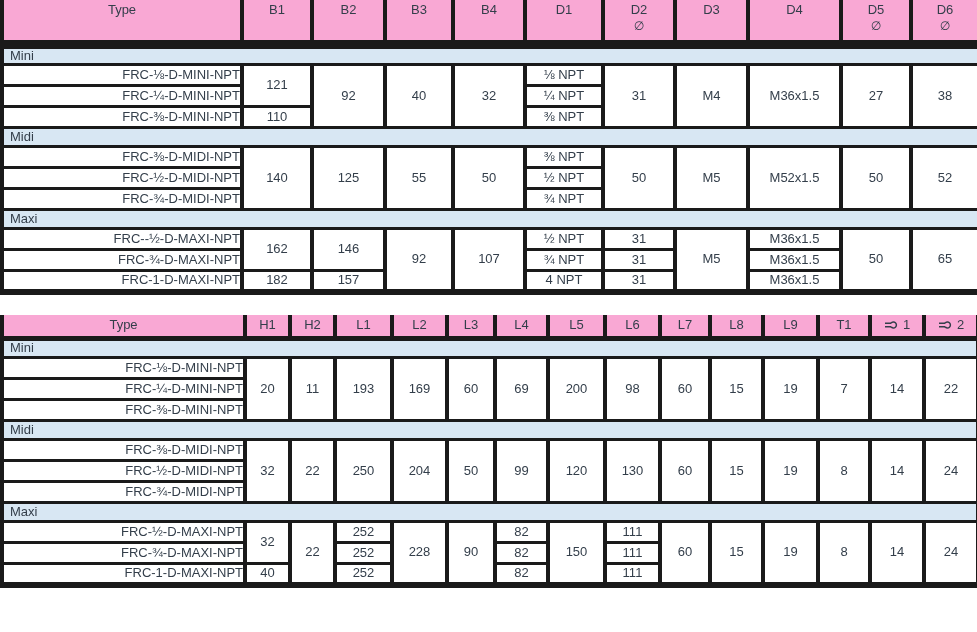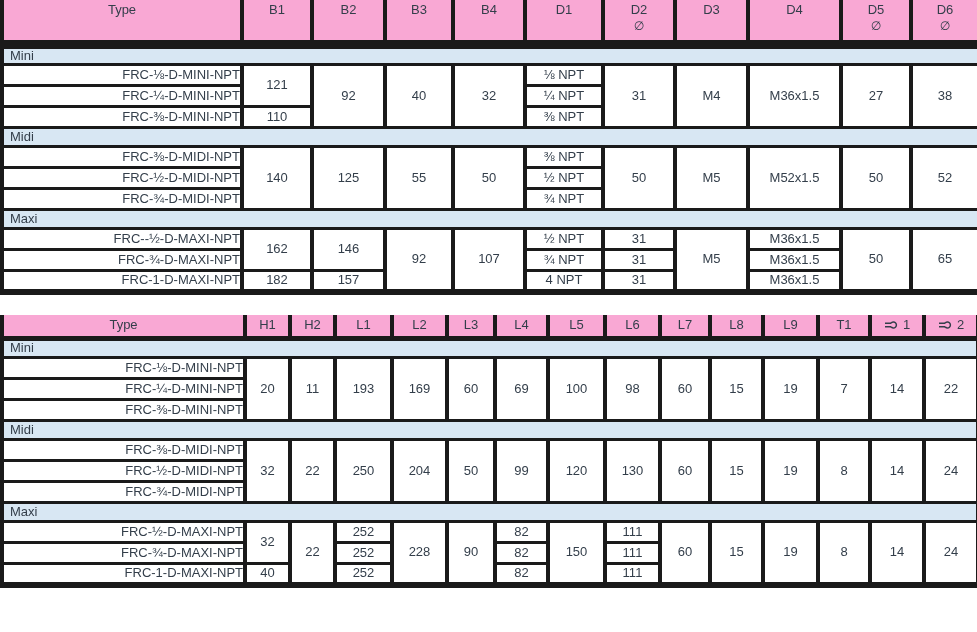--- a/index.html
+++ b/index.html
@@ -285,21 +285,21 @@
           <td colspan="15">Mini</td>
         </tr>
       <tr>
         <td class="type">FRC-⅛-D-MINI-NPT</td>
         <td class="num" rowspan="3">20</td>
         <td class="num" rowspan="3">11</td>
         <td class="num" rowspan="3">193</td>
         <td class="num" rowspan="3">169</td>
         <td class="num" rowspan="3">60</td>
         <td class="num" rowspan="3">69</td>
-        <td class="num" rowspan="3">100</td>
+        <td class="num" rowspan="3">200</td>
         <td class="num" rowspan="3">98</td>
         <td class="num" rowspan="3">60</td>
         <td class="num" rowspan="3">15</td>
         <td class="num" rowspan="3">19</td>
         <td class="num" rowspan="3">7</td>
         <td class="num" rowspan="3">14</td>
         <td class="num" rowspan="3">22</td>
       </tr>
       <tr>
           <td class="type">FRC-¼-D-MINI-NPT</td>

